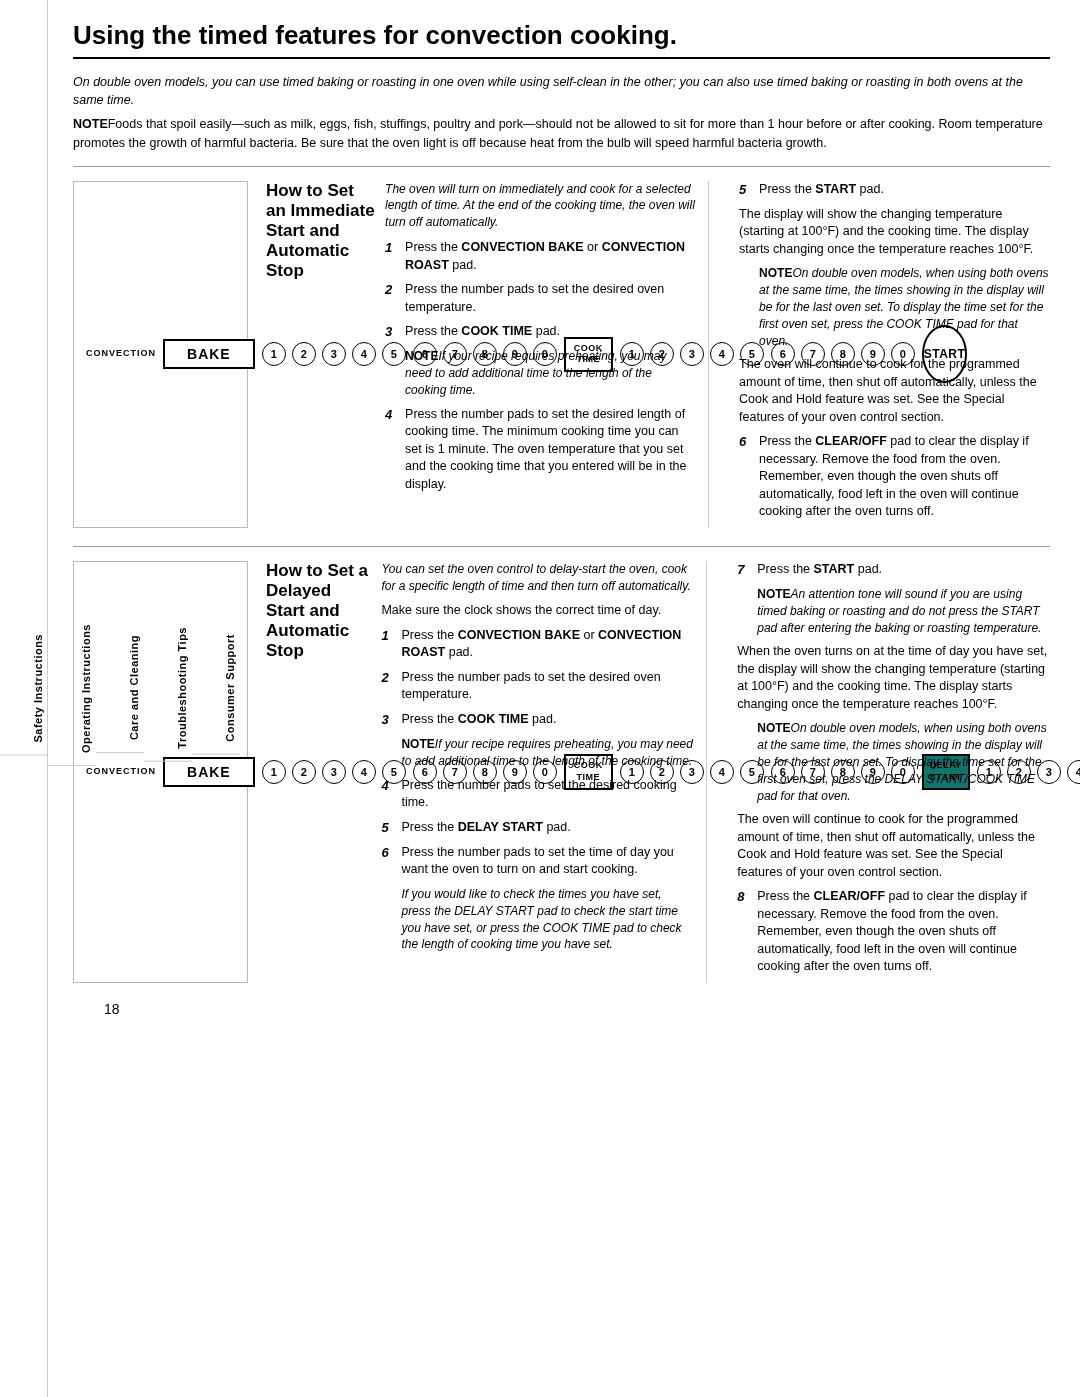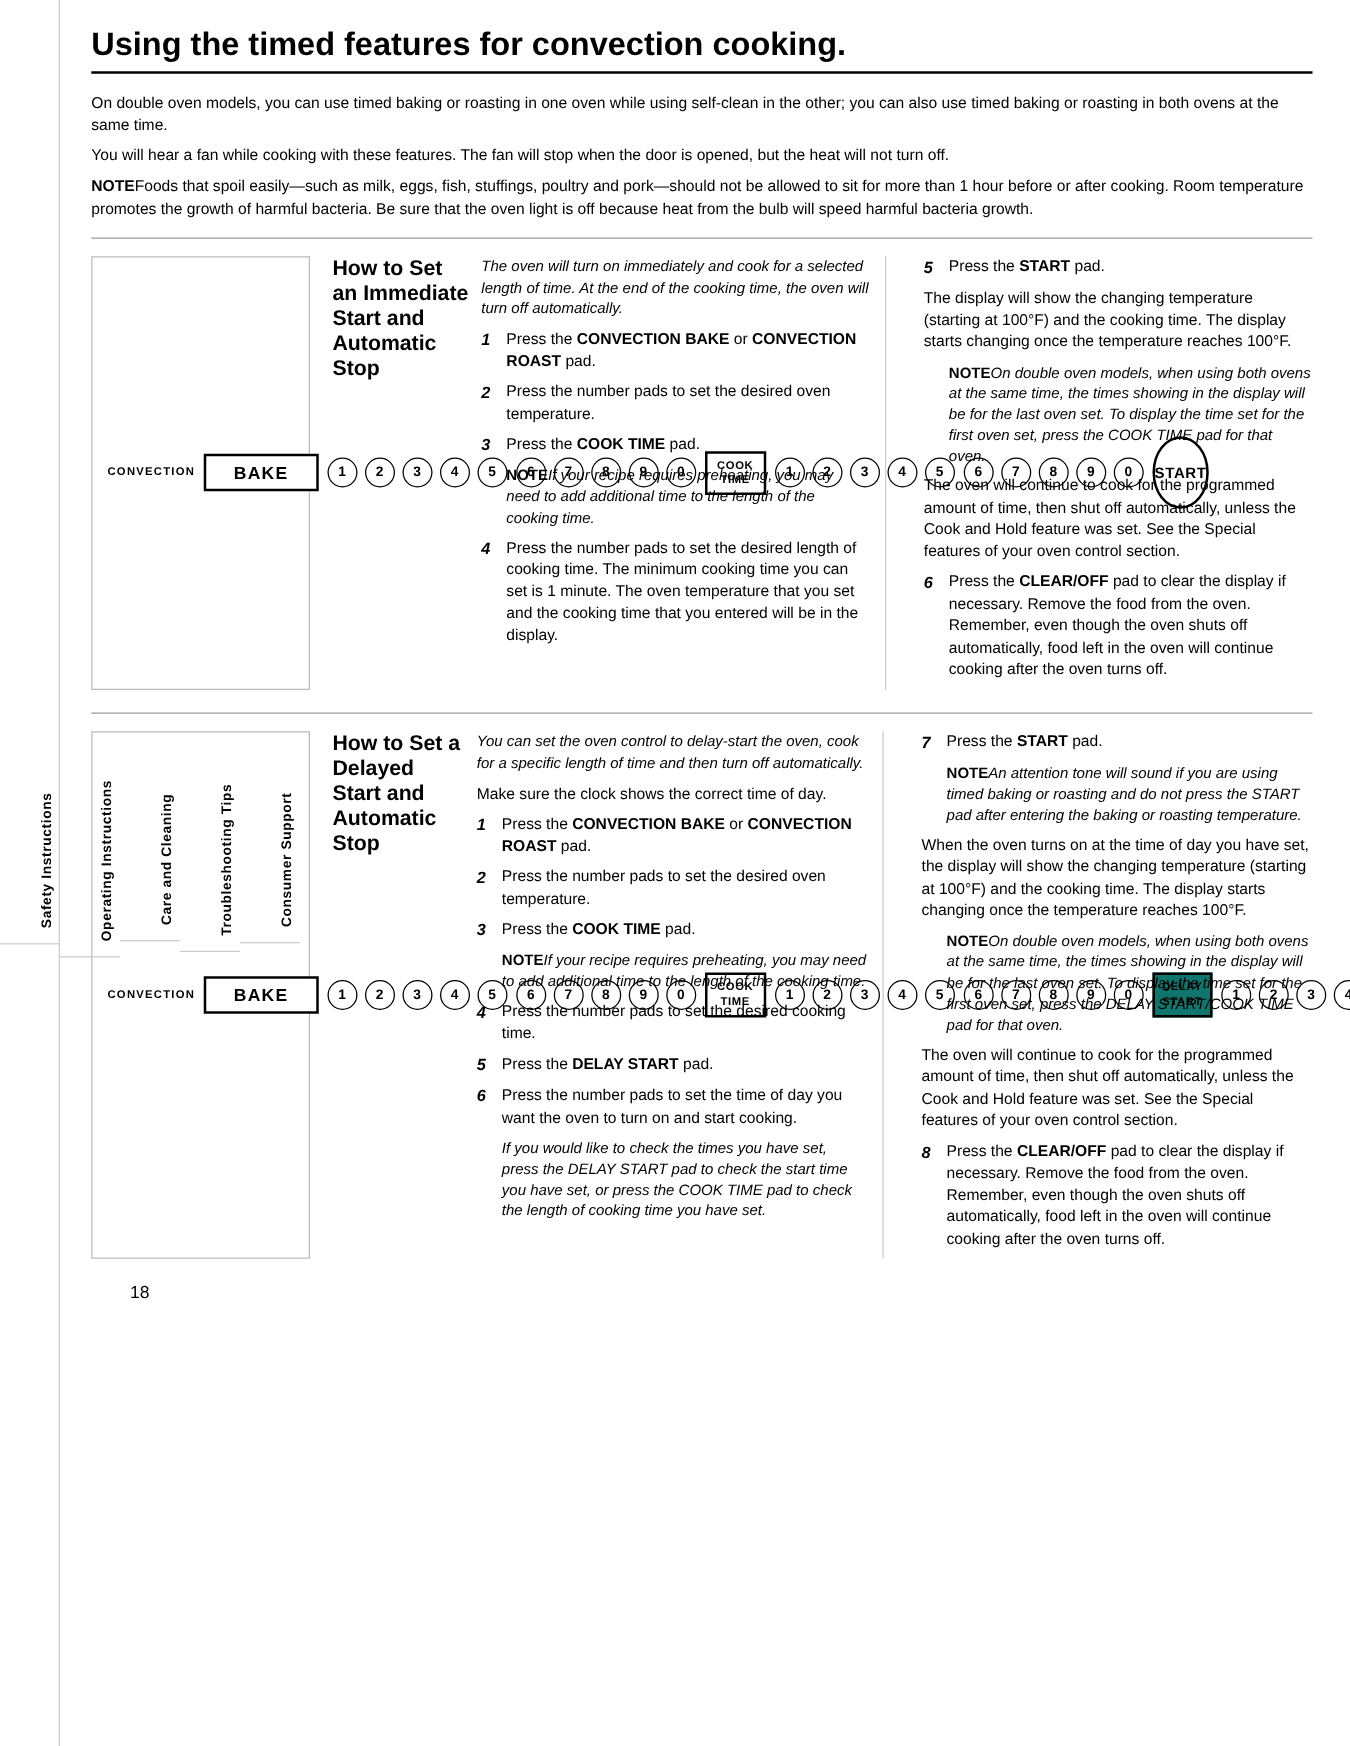--- a/index.html
+++ b/index.html
@@ -65,20 +65,21 @@
       font-size: 26px;
       font-weight: bold;
       margin-bottom: 14px;
       border-bottom: 2px solid #000;
       padding-bottom: 6px;
       line-height: 1.2;
     }
 
     
     .intro-text {
+      font-style: italic;
       font-size: 12.5px;
       margin-bottom: 6px;
       line-height: 1.45;
     }
 
     .note-text {
       font-size: 12.5px;
       margin-bottom: 14px;
       line-height: 1.45;
     }
@@ -280,21 +281,20 @@
       <div class="sidebar-item">Operating Instructions</div>
       <div class="sidebar-item">Safety Instructions</div>
     </div>
   </div>
 
   <div class="main-content">
 
     <h1 class="page-title">Using the timed features for convection cooking.</h1>
 
     <p class="intro-text">On double oven models, you can use timed baking or roasting in one oven while using self-clean in the other; you can also use timed baking or roasting in both ovens at the same time.</p>
-    <p class="intro-text">You will hear a fan while cooking with these features. The fan will stop when the door is opened, but the heat will not turn off.</p>
     <p class="note-text">
       <span class="note-label">NOTE</span><span>Foods that spoil easily—such as milk, eggs, fish, stuffings, poultry and pork—should not be allowed to sit for more than 1 hour before or after cooking. Room temperature promotes the growth of harmful bacteria. Be sure that the oven light is off because heat from the bulb will speed harmful bacteria growth.</span>
     </p>
 
     <div class="section">
 
       <div class="keypad-panel">
         <div class="convection-label">CONVECTION</div>
         <div class="bake-btn">BAKE</div>
         <div class="num-row">

